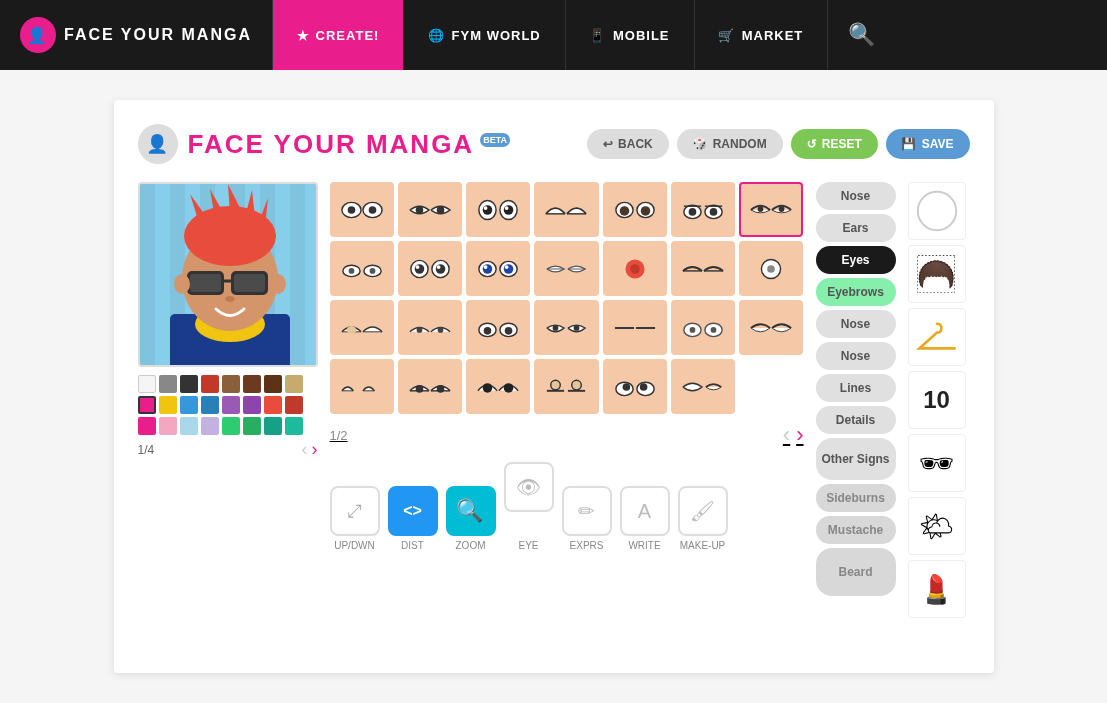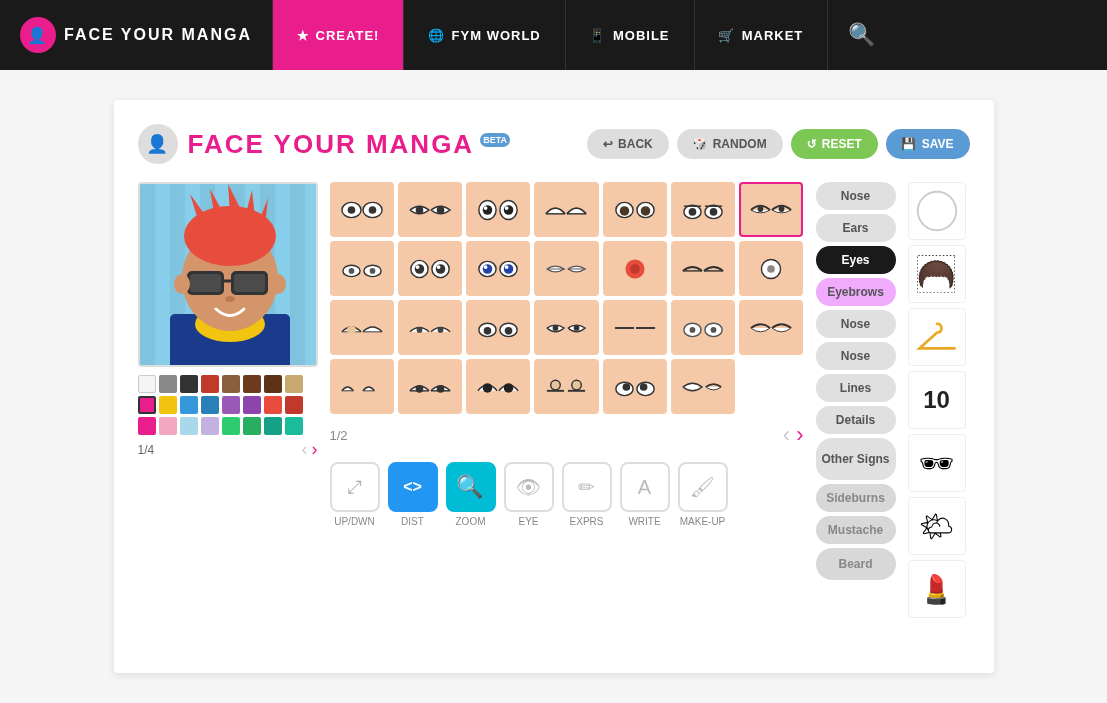--- a/index.html
+++ b/index.html
@@ -375,21 +375,21 @@
           </div>
           <div style="height:55px;background:#f5c9a8;border-radius:4px;display:flex;align-items:center;justify-content:center;cursor:pointer;border:2px solid transparent;">
             <svg viewBox="0 0 46 28" width="44" height="28">
                 <path d="M2 14 Q12 6 22 14 Q12 22 2 14" fill="white" stroke="#333" stroke-width="1.5"></path>
                 <path d="M26 14 Q34 8 42 14" stroke="#333" stroke-width="2" fill="none"></path>
                 <path d="M26 14 Q34 20 42 14" stroke="#333" stroke-width="1" fill="white"></path>
               </svg>
           </div>
         </div>
 
-        <div style="display:flex;align-items:center;justify-content:space-between;padding:4px 0 10px 0;">
+        <div style="display:flex;align-items:center;justify-content:space-between;padding:4px 0 10px 0;text-decoration:underline;">
           <span style="font-size:13px;color:#888;">1/2</span>
           <div style="display:flex;gap:6px;">
             <button style="background:none;border:none;cursor:pointer;font-size:22px;color:#ccc;">‹</button>
             <button style="background:none;border:none;cursor:pointer;font-size:22px;color:#e91e8c;">›</button>
           </div>
         </div>
 
         <div style="display:flex;gap:8px;align-items:flex-end;margin-top:4px;">
           <div style="display:flex;flex-direction:column;align-items:center;gap:4px;cursor:pointer;">
             <div style="width:50px;height:50px;border-radius:8px;border:2px solid #ddd;display:flex;align-items:center;justify-content:center;font-size:18px;background:white;color:#aaa;">⤢</div>
@@ -398,50 +398,50 @@
           <div style="display:flex;flex-direction:column;align-items:center;gap:4px;cursor:pointer;">
             <div style="width:50px;height:50px;border-radius:8px;border:2px solid #2196F3;display:flex;align-items:center;justify-content:center;font-size:16px;background:#2196F3;color:white;font-weight:700;">&lt;&gt;</div>
             <span style="font-size:10px;color:#888;text-transform:uppercase;">DIST</span>
           </div>
           <div style="display:flex;flex-direction:column;align-items:center;gap:4px;cursor:pointer;">
             <div style="width:50px;height:50px;border-radius:8px;border:2px solid #00bcd4;display:flex;align-items:center;justify-content:center;font-size:22px;background:#00bcd4;color:white;">🔍</div>
             <span style="font-size:10px;color:#888;text-transform:uppercase;">ZOOM</span>
           </div>
           <div style="display:flex;flex-direction:column;align-items:center;gap:4px;cursor:pointer;">
             <div style="width:50px;height:50px;border-radius:8px;border:2px solid #ddd;display:flex;align-items:center;justify-content:center;font-size:20px;background:white;color:#bbb;">👁</div>
-            <span style="font-size:10px;color:#888;text-transform:uppercase;">EYE</span>
+            <span style="font-size:10px;color:#888;text-transform:uppercase;margin-top:24px;">EYE</span>
           </div>
           <div style="display:flex;flex-direction:column;align-items:center;gap:4px;cursor:pointer;">
             <div style="width:50px;height:50px;border-radius:8px;border:2px solid #ddd;display:flex;align-items:center;justify-content:center;font-size:20px;background:white;color:#bbb;">✏</div>
             <span style="font-size:10px;color:#888;text-transform:uppercase;">EXPRS</span>
           </div>
           <div style="display:flex;flex-direction:column;align-items:center;gap:4px;cursor:pointer;">
             <div style="width:50px;height:50px;border-radius:8px;border:2px solid #ddd;display:flex;align-items:center;justify-content:center;font-size:20px;background:white;color:#bbb;">A</div>
             <span style="font-size:10px;color:#888;text-transform:uppercase;">WRITE</span>
           </div>
           <div style="display:flex;flex-direction:column;align-items:center;gap:4px;cursor:pointer;">
             <div style="width:50px;height:50px;border-radius:8px;border:2px solid #ddd;display:flex;align-items:center;justify-content:center;font-size:20px;background:white;color:#bbb;">🖌</div>
             <span style="font-size:10px;color:#888;text-transform:uppercase;">MAKE-UP</span>
           </div>
         </div>
       </div>
 
       <div style="width:80px;flex-shrink:0;">
         <button style="width:100%;padding:7px 4px;margin-bottom:4px;border:none;border-radius:16px;background:#e0e0e0;font-size:12px;font-weight:600;color:#555;cursor:pointer;">Nose</button>
         <button style="width:100%;padding:7px 4px;margin-bottom:4px;border:none;border-radius:16px;background:#e0e0e0;font-size:12px;font-weight:600;color:#555;cursor:pointer;">Ears</button>
         <button style="width:100%;padding:7px 4px;margin-bottom:4px;border:none;border-radius:16px;background:#1a1a1a;font-size:12px;font-weight:600;color:white;cursor:pointer;">Eyes</button>
-        <button style="width:100%;padding:7px 4px;margin-bottom:4px;border:none;border-radius:16px;background:#f0abfc;font-size:12px;font-weight:600;color:#555;cursor:pointer;">Eyebrows</button>
+        <button style="width:100%;padding:7px 4px;margin-bottom:4px;border:none;border-radius:16px;background:#86efac;font-size:12px;font-weight:600;color:#555;cursor:pointer;">Eyebrows</button>
         <button style="width:100%;padding:7px 4px;margin-bottom:4px;border:none;border-radius:16px;background:#e0e0e0;font-size:12px;font-weight:600;color:#555;cursor:pointer;">Nose</button>
         <button style="width:100%;padding:7px 4px;margin-bottom:4px;border:none;border-radius:16px;background:#e0e0e0;font-size:12px;font-weight:600;color:#555;cursor:pointer;">Nose</button>
         <button style="width:100%;padding:7px 4px;margin-bottom:4px;border:none;border-radius:16px;background:#e0e0e0;font-size:12px;font-weight:600;color:#555;cursor:pointer;">Lines</button>
         <button style="width:100%;padding:7px 4px;margin-bottom:4px;border:none;border-radius:16px;background:#e0e0e0;font-size:12px;font-weight:600;color:#555;cursor:pointer;">Details</button>
         <button style="width:100%;padding:14px 4px;margin-bottom:4px;border:none;border-radius:16px;background:#e0e0e0;font-size:12px;font-weight:600;color:#555;cursor:pointer;">Other Signs</button>
         <button style="width:100%;padding:7px 4px;margin-bottom:4px;border:none;border-radius:16px;background:#d8d8d8;font-size:12px;font-weight:600;color:#888;cursor:pointer;">Sideburns</button>
         <button style="width:100%;padding:7px 4px;margin-bottom:4px;border:none;border-radius:16px;background:#d8d8d8;font-size:12px;font-weight:600;color:#888;cursor:pointer;">Mustache</button>
-        <button style="width:100%;padding:9px 4px;margin-bottom:4px;border:none;border-radius:16px;background:#d8d8d8;font-size:12px;font-weight:600;color:#888;cursor:pointer;">Beard</button>
+        <button style="width:100%;padding:17px 4px;margin-bottom:4px;border:none;border-radius:16px;background:#d8d8d8;font-size:12px;font-weight:600;color:#888;cursor:pointer;">Beard</button>
       </div>
 
       <div style="width:62px;flex-shrink:0;display:flex;flex-direction:column;gap:5px;">
         <div style="width:58px;height:58px;border-radius:4px;background:white;border:1px solid #eee;display:flex;align-items:center;justify-content:center;cursor:pointer;">
           <svg viewBox="0 0 50 50" width="48" height="48">
               <circle cx="25" cy="25" r="20" fill="white" stroke="#ccc" stroke-width="2"></circle>
             </svg>
         </div>
         <div style="width:58px;height:58px;border-radius:4px;background:white;border:1px solid #eee;display:flex;align-items:center;justify-content:center;cursor:pointer;font-size:32px;">🦱</div>
         <div style="width:58px;height:58px;border-radius:4px;background:white;border:1px solid #eee;display:flex;align-items:center;justify-content:center;cursor:pointer;">

